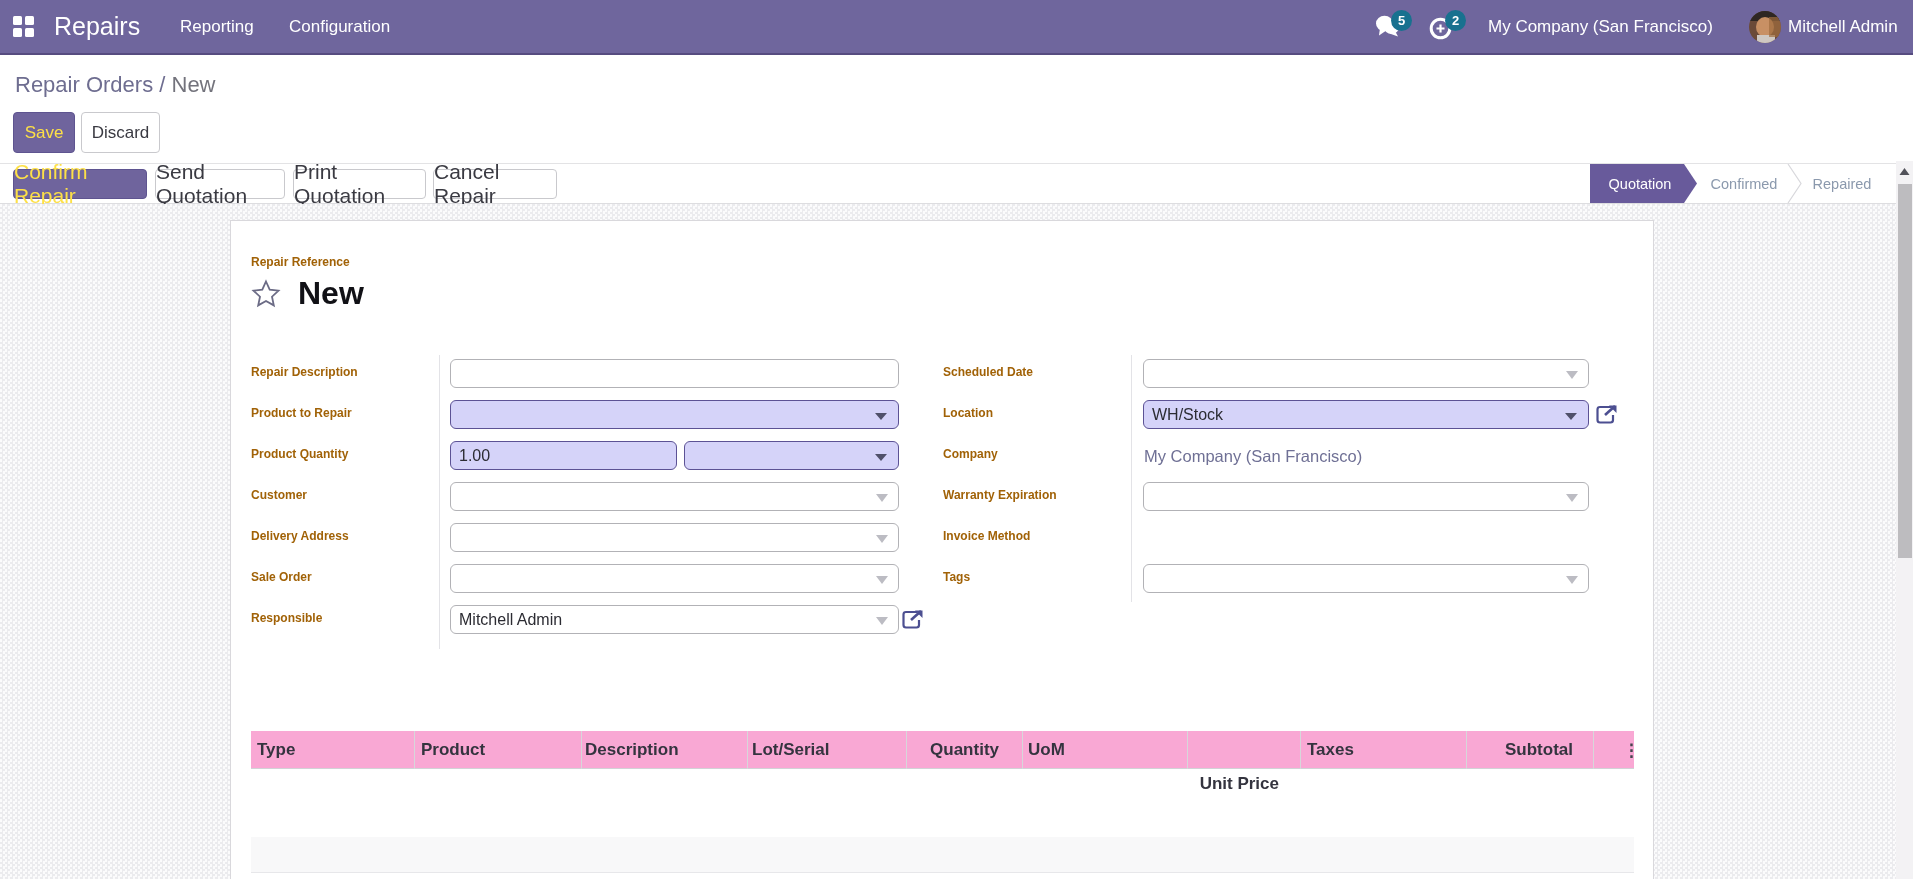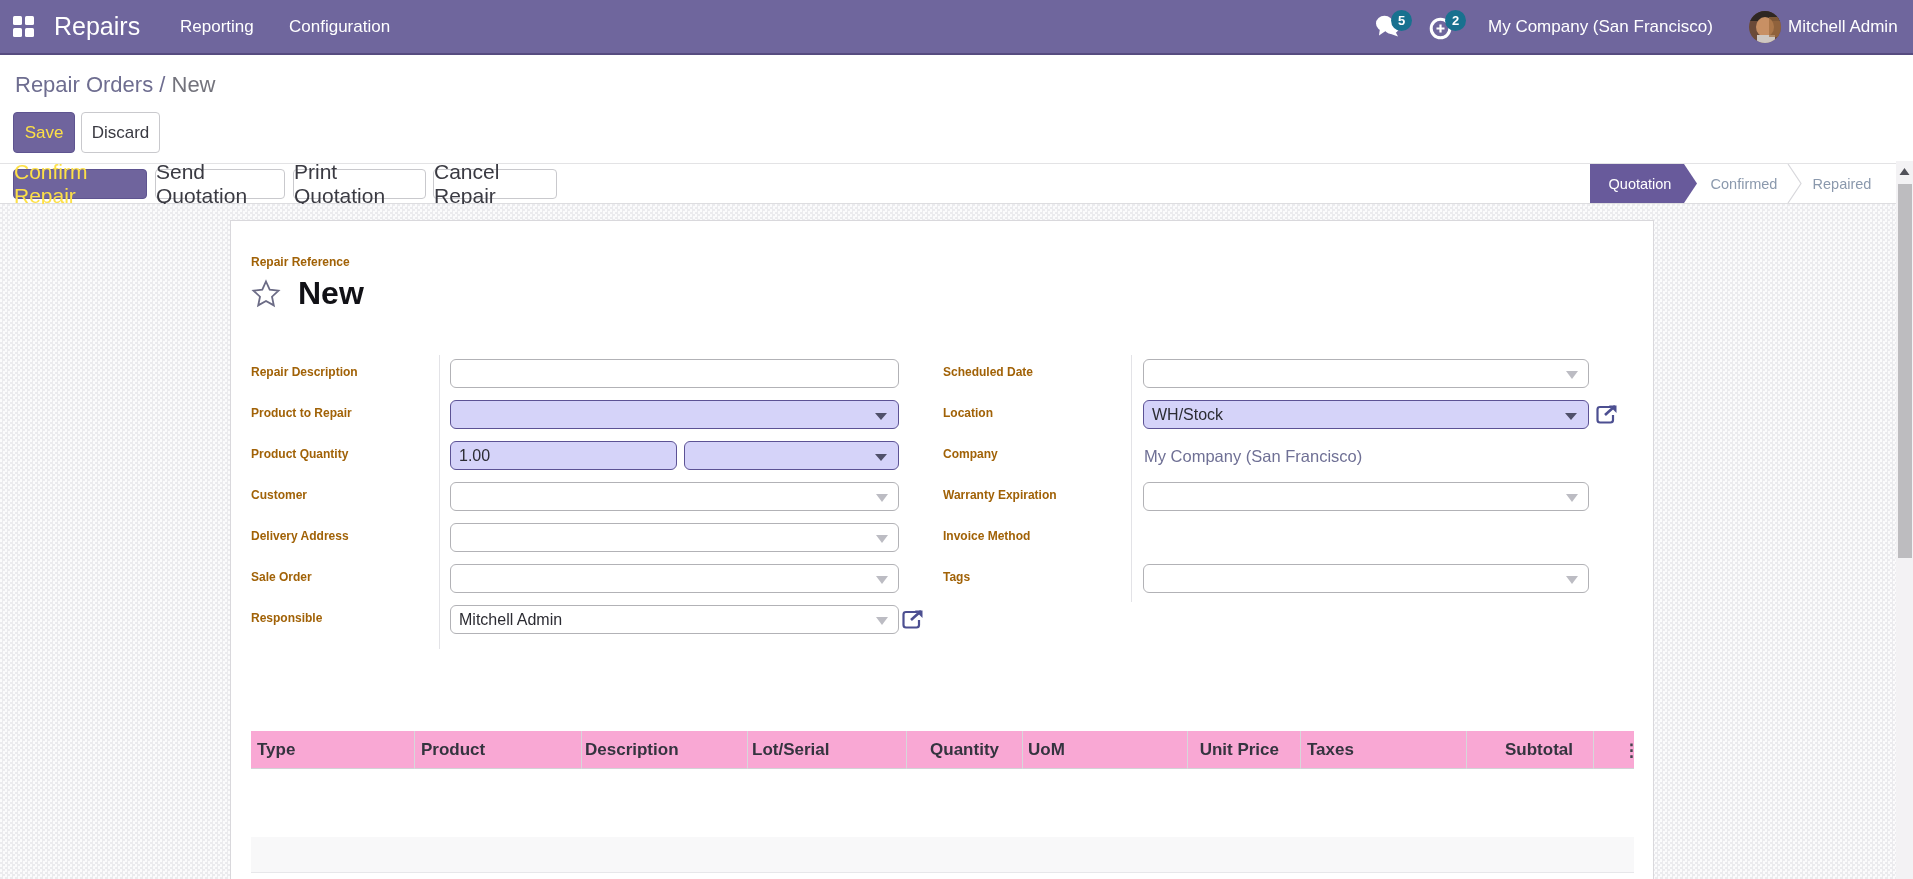--- a/index.html
+++ b/index.html
@@ -203,21 +203,21 @@
       </div>
 
 
     <div id="thead">
       <div class="th" style="left:6px;">Type</div>
       <div class="th" style="left:170px;">Product</div>
       <div class="th" style="left:334px;">Description</div>
       <div class="th" style="left:501px;">Lot/Serial</div>
       <div class="th" style="left:655px; width:93px; justify-content:flex-end;">Quantity</div>
       <div class="th" style="left:777px;">UoM</div>
-      <div class="th" style="left:880px; width:148px; justify-content:flex-end;">Unit Price</div>
+      <div class="th" style="left:880px; width:148px; justify-content:flex-end;margin-top:34px;">Unit Price</div>
       <div class="th" style="left:1056px;">Taxes</div>
       <div class="th" style="left:1180px; width:142px; justify-content:flex-end;">Subtotal</div>
       <div class="th" style="left:1372px; font-size:17px; font-weight:bold; color:#44444e;">⋮</div>
       <div class="thsep" style="left:163px;"></div>
       <div class="thsep" style="left:330px;"></div>
       <div class="thsep" style="left:496px;"></div>
       <div class="thsep" style="left:655px;"></div>
       <div class="thsep" style="left:771px;"></div>
       <div class="thsep" style="left:936px;"></div>
       <div class="thsep" style="left:1049px;"></div>

